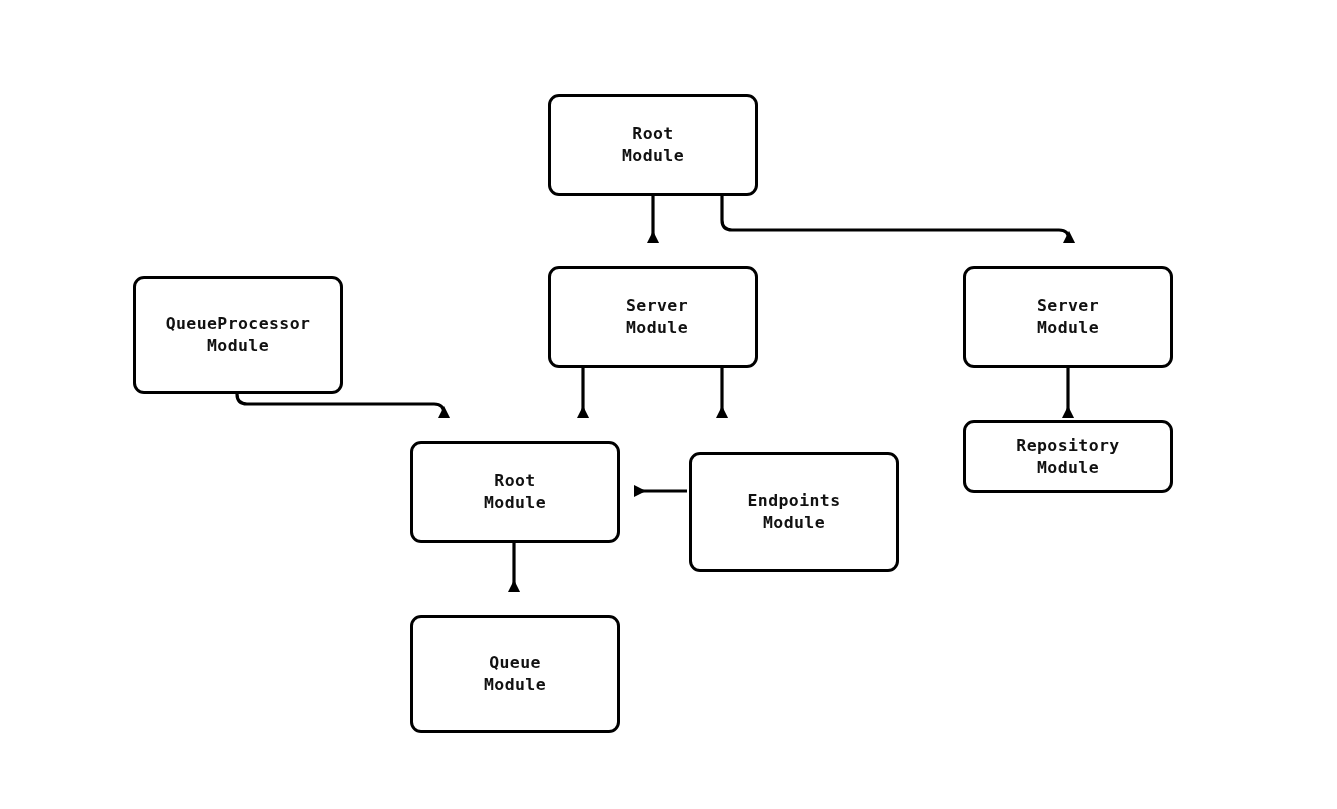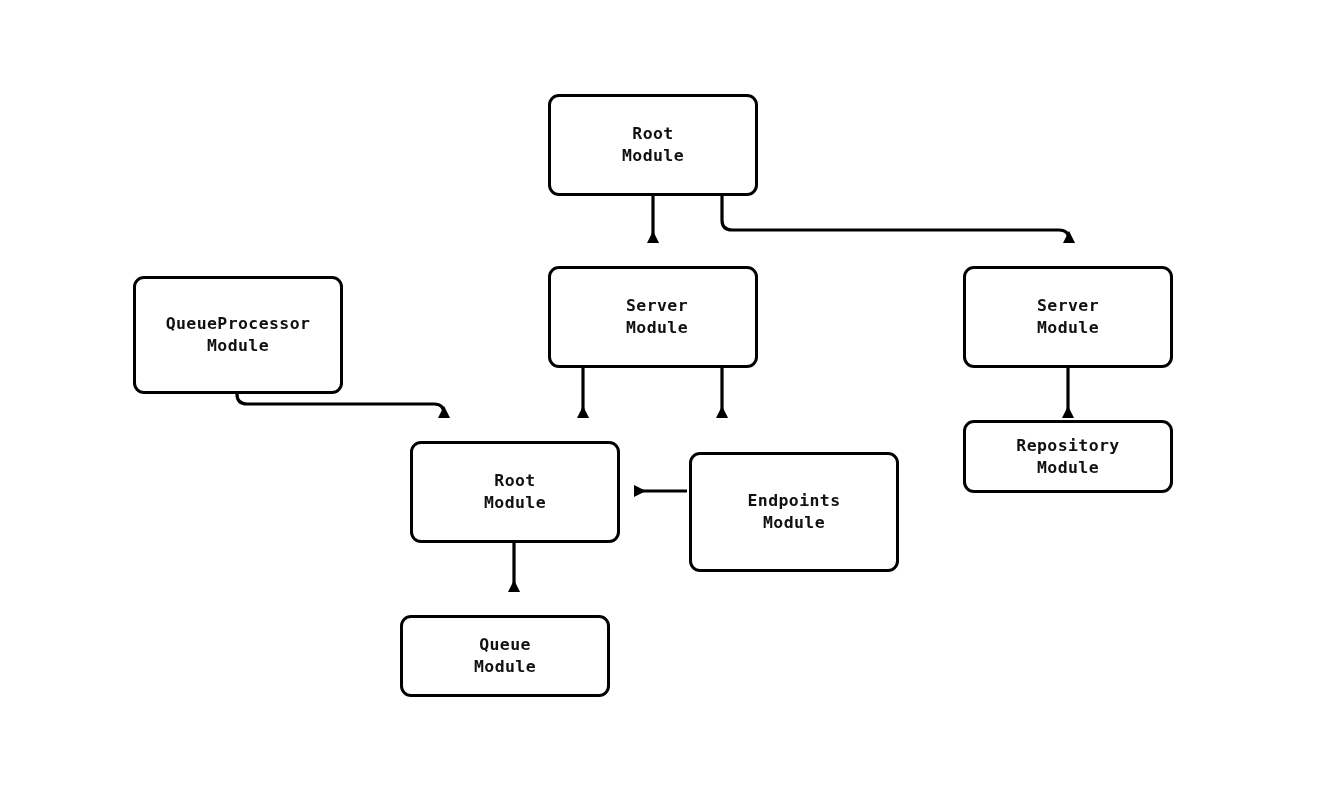--- a/index.html
+++ b/index.html
@@ -103,18 +103,18 @@
   <div class="node" style="left:689px; top:441px; width:210px; height:120px;margin-top:11px;">
     <span class="node-line">Endpoints</span>
     <span class="node-line">Module</span>
   </div>
 
   <div class="node" style="left:963px; top:420px; width:210px; height:73px;">
     <span class="node-line">Repository</span>
     <span class="node-line">Module</span>
   </div>
 
-  <div class="node" style="left:400px; top:615px; width:210px; height:82px;">
+  <div class="node" style="left:410px; top:615px; width:210px; height:118px;">
     <span class="node-line">Queue</span>
     <span class="node-line">Module</span>
   </div>
 
 </div>
 
 </body></html>

